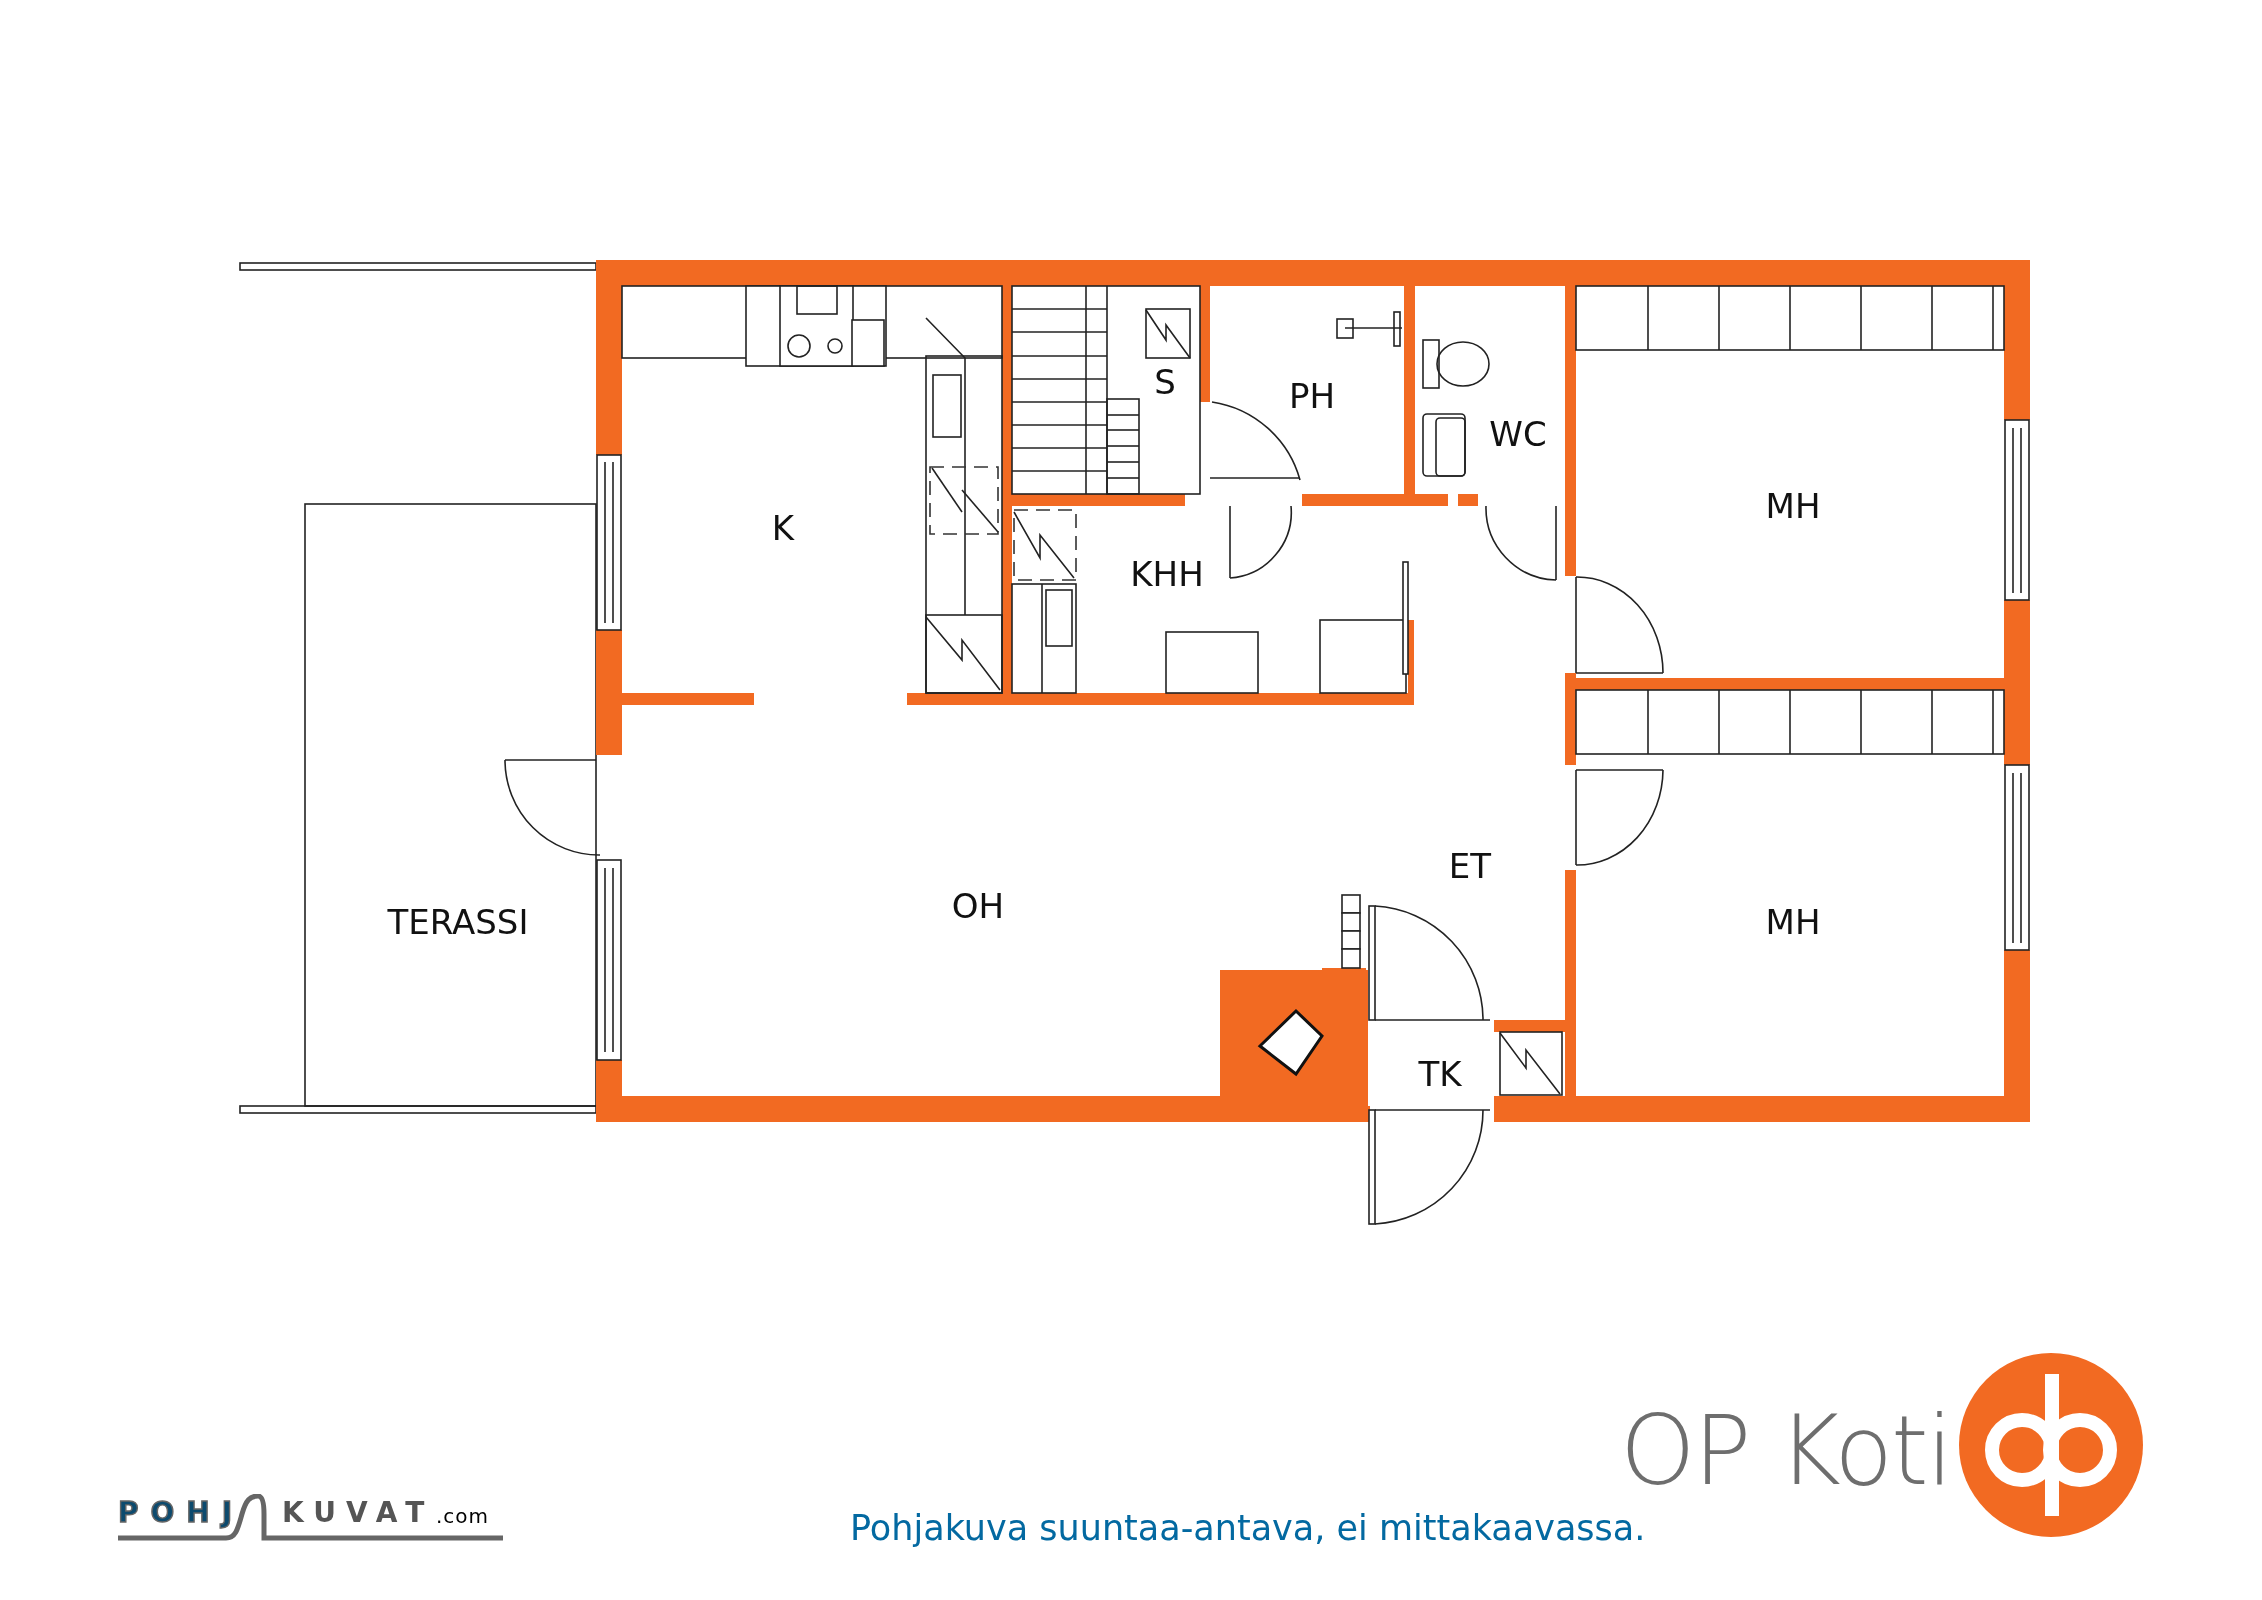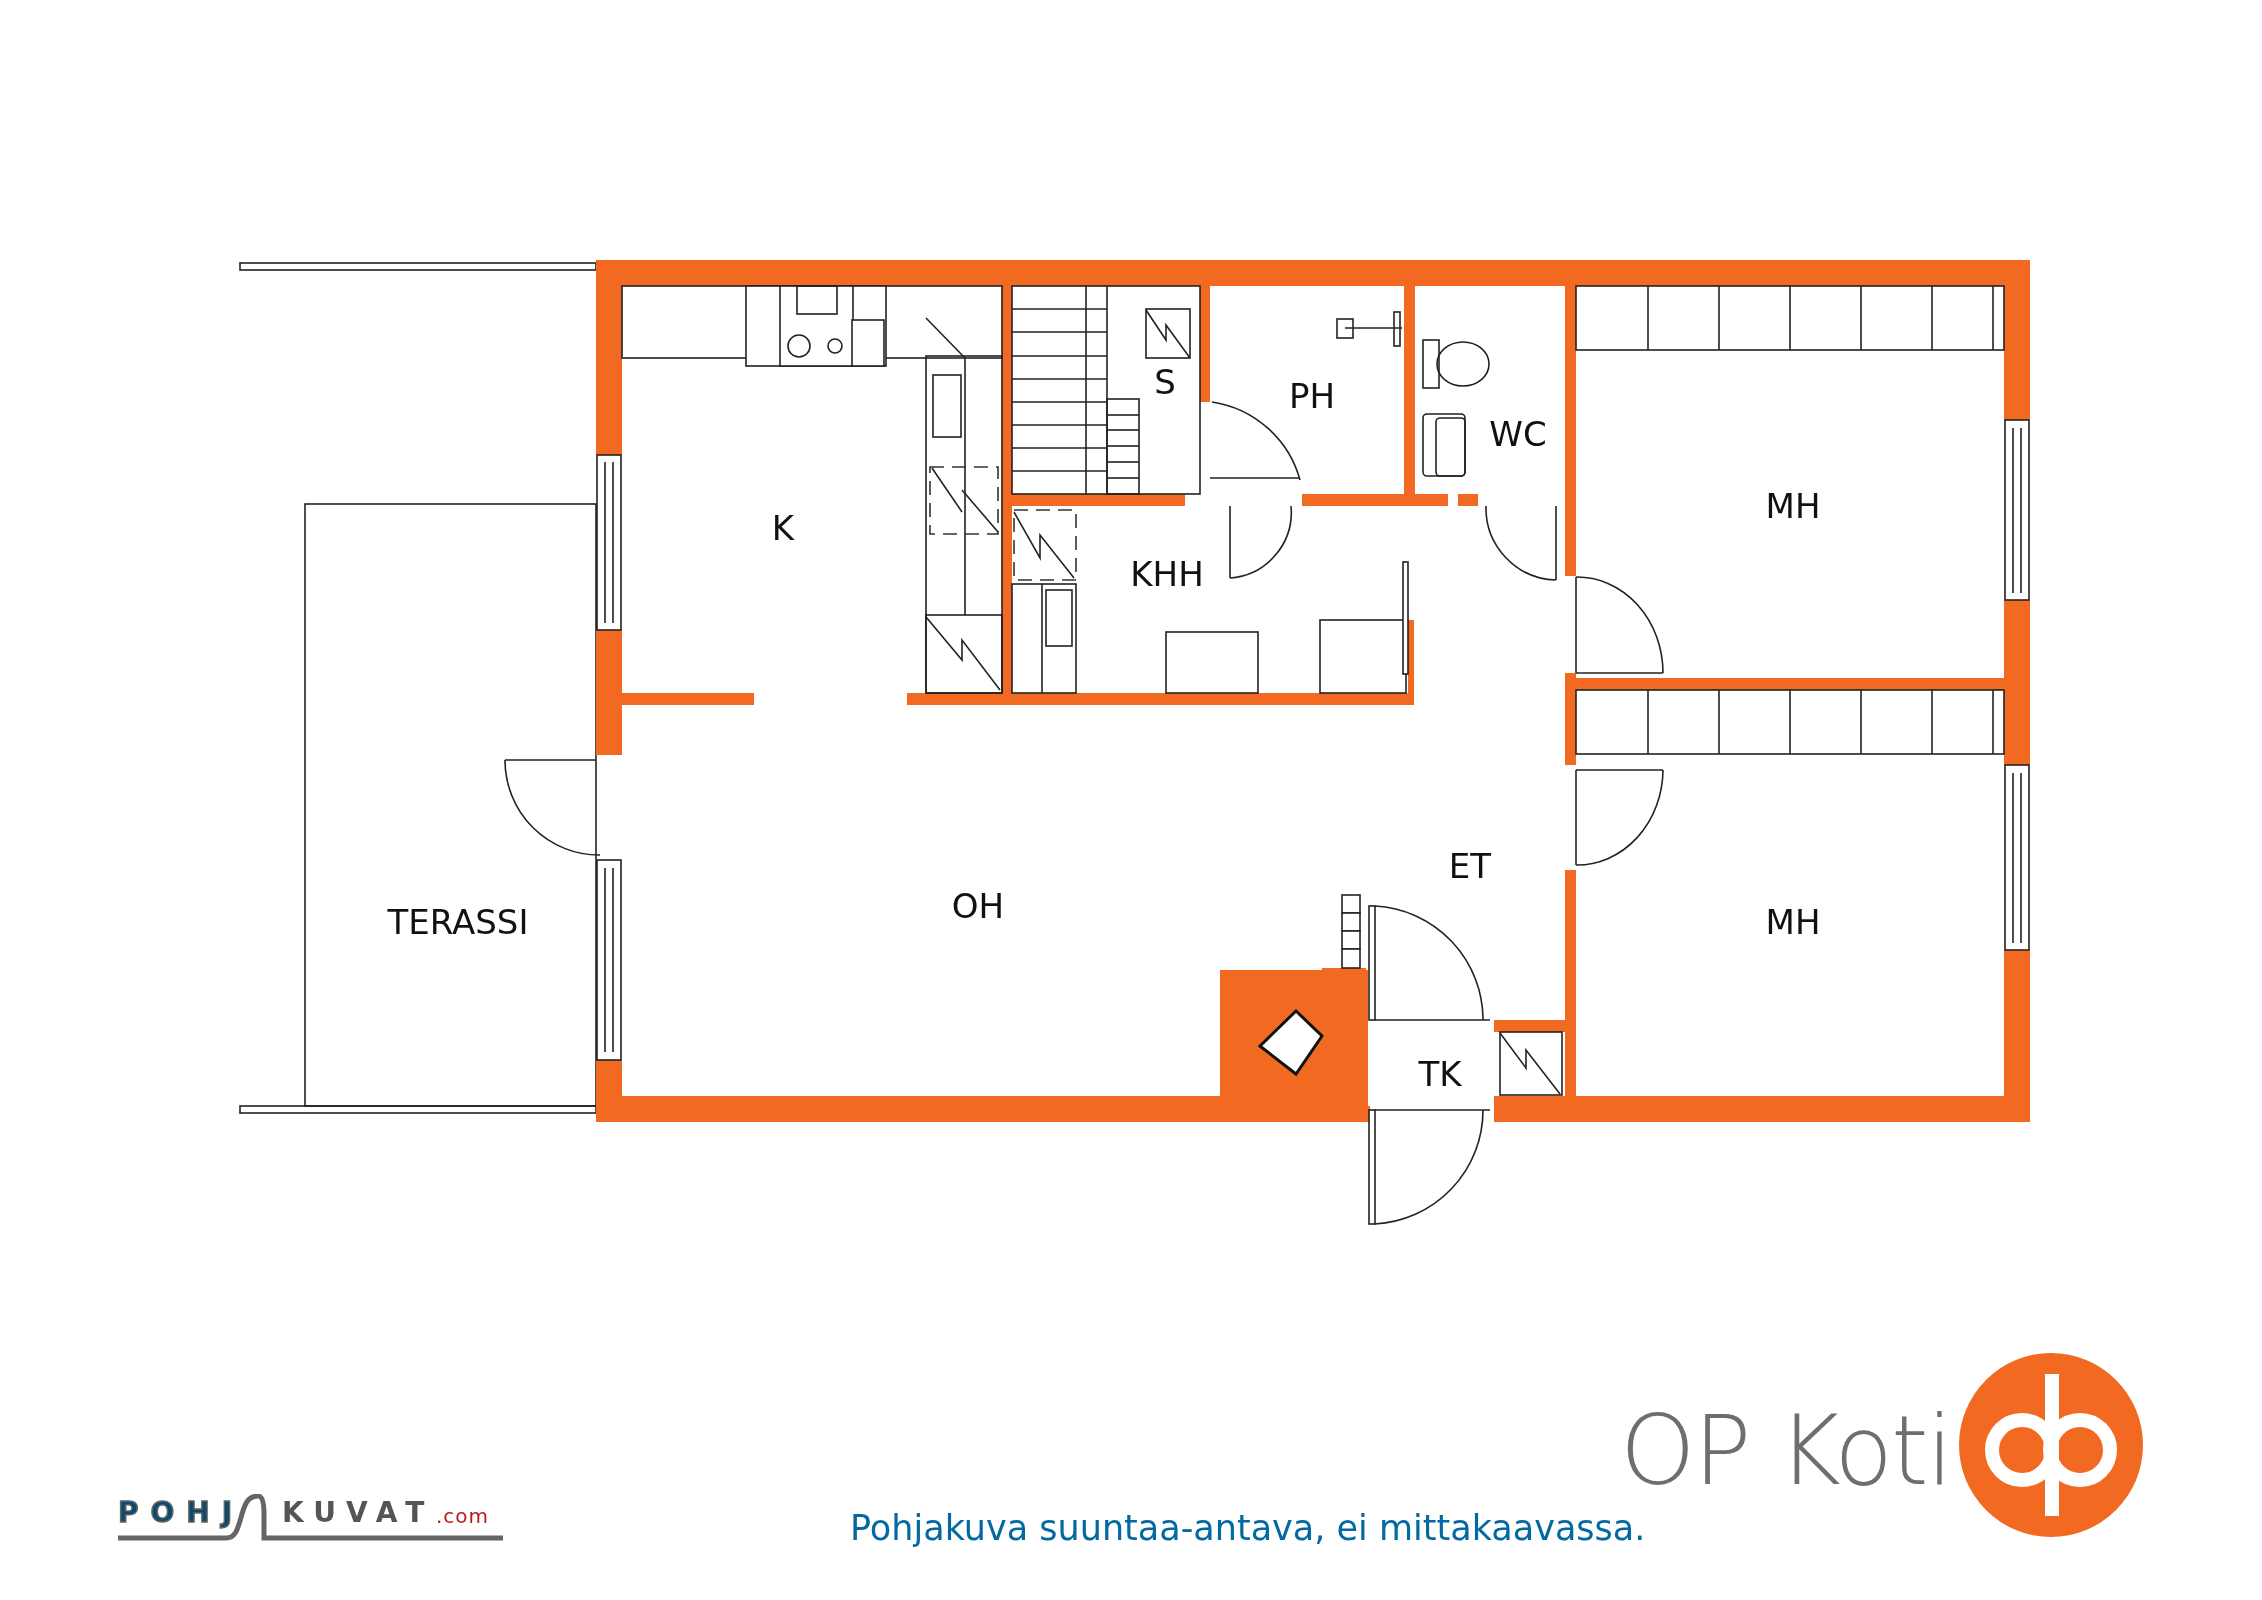--- a/index.html
+++ b/index.html
@@ -9,21 +9,21 @@
   .wall { fill:#f26a22; }
   .ln { stroke:#222; stroke-width:1.6; fill:none; }
   .lnw { stroke:#222; stroke-width:1.6; fill:#fff; }
   .dash { stroke:#333; stroke-width:1.6; fill:none; stroke-dasharray:14 8; }
   #brand { position:absolute; left:1620px; top:1395px; font-family:"DejaVu Sans", sans-serif; font-size:96px; color:#6e6e6e; font-weight:300; letter-spacing:-2px; }
   #logo { position:absolute; left:1958px; top:1352px; width:186px; height:186px; }
   #disclaimer { position:absolute; left:850px; top:1508px; font-family:"DejaVu Sans", sans-serif; font-size:35px; color:#0369a1; }
   #pohj { position:absolute; left:118px; top:1494px; height:50px; width:390px; }
   #pohj .t1 { position:absolute; left:0; top:2px; font-family:"DejaVu Sans", sans-serif; font-size:28px; letter-spacing:12px; color:#0c4a6e; -webkit-text-stroke:1.4px #666; font-weight:bold; }
   #pohj .t2 { position:absolute; left:164px; top:2px; font-family:"DejaVu Sans", sans-serif; font-size:28px; letter-spacing:10px; color:#555; font-weight:bold; }
-  #pohj .t3 { position:absolute; left:318px; top:10px; font-family:"DejaVu Sans", sans-serif; font-size:20px; color:#b91c1c; letter-spacing:1px; }
+  #pohj .t3 { position:absolute; left:318px; top:10px; font-family:"DejaVu Sans", sans-serif; font-size:20px; color:#000000; letter-spacing:1px; }
 </style>
 </head>
 <body>
 
 <svg id="plan" width="2262" height="1600" viewBox="0 0 2262 1600" xmlns="http://www.w3.org/2000/svg">
 
   <g>
     <rect class="lnw" x="240" y="263" width="356" height="7"></rect>
     <rect class="lnw" x="240" y="1106" width="356" height="7"></rect>
     <rect class="ln" x="305" y="504" width="291" height="602"></rect>

